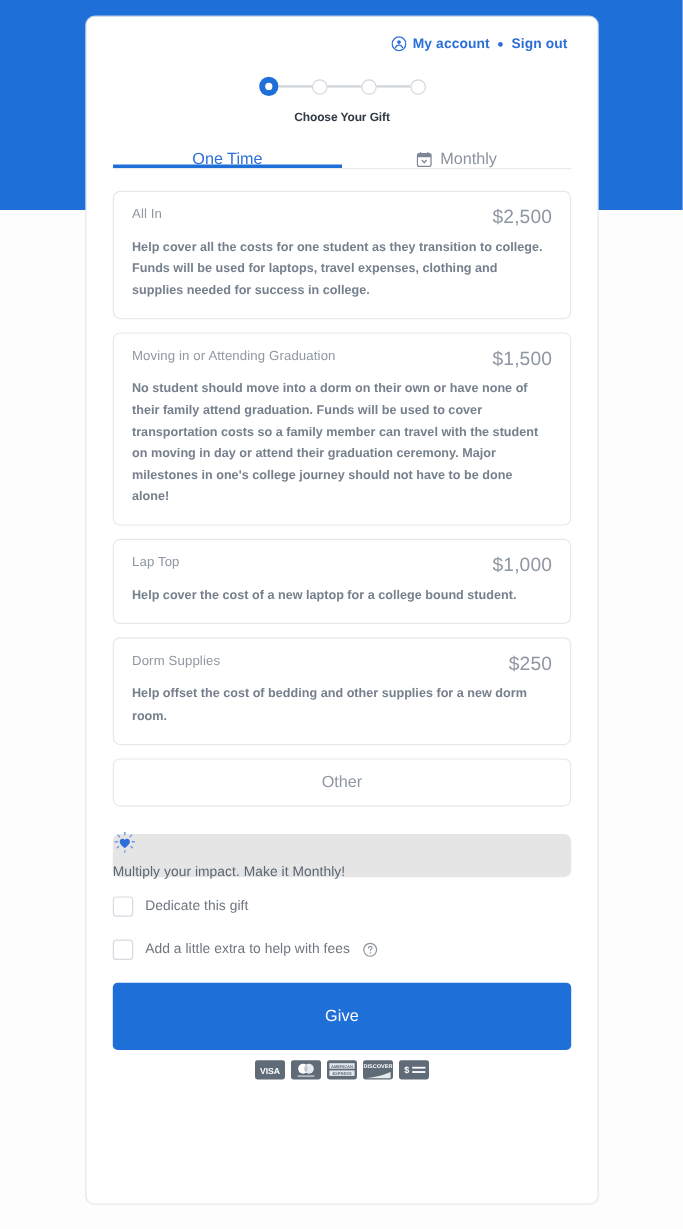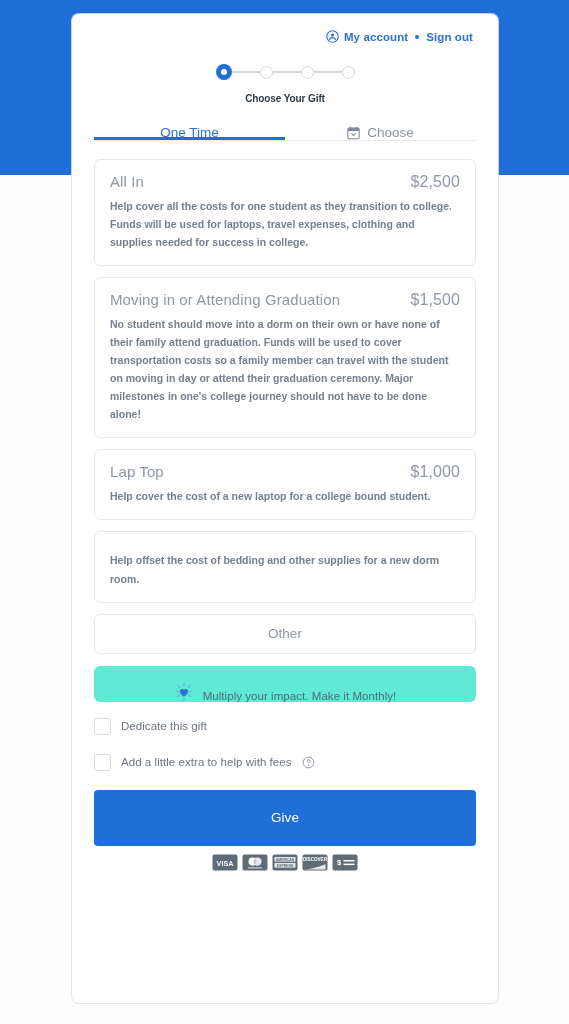--- a/index.html
+++ b/index.html
@@ -136,21 +136,21 @@
     cursor: pointer;
     background: #fff;
   }
   .gift-head {
     display: flex;
     justify-content: space-between;
     align-items: flex-start;
     gap: 10px;
   }
   .gift-name {
-    font-size: 15px;
+    font-size: 11px;
     color: #8e97a2;
     letter-spacing: 0.1px;
     line-height: 1.2;
   }
   .gift-amount {
     font-size: 16px;
     color: #8e97a2;
     white-space: nowrap;
     letter-spacing: 0.1px;
   }
@@ -165,32 +165,33 @@
   .other-btn {
     border: 1px solid #e6e8ec;
     border-radius: 6px;
     height: 38px;
     display: flex;
     align-items: center;
     justify-content: center;
     font-size: 13.5px;
     color: #8e97a2;
     cursor: pointer;
-    margin-bottom: 12px;
+    margin-bottom: 23px;
     background: #fff;
   }
   .upsell {
-    background: #5eead4;
+    background: #e5e5e5;
     border-radius: 6px;
     height: 36px;
     display: flex;
-    align-items: flex-end;
+    align-items: flex-start;
     justify-content: center;
     gap: 9px;
     cursor: pointer;
+    flex-direction: column;
   }
   .upsell-text {
     font-size: 11.5px;
     color: #5c6672;
     letter-spacing: 0.05px;
   }
   .heart-icon { width: 20px; height: 20px; display: block; }
   
   .checks { padding: 16px 22px 0 22px; }
   .check-row {
@@ -278,21 +279,21 @@
     <div class="tab">
       <span>
         <svg class="cal-icon" viewBox="0 0 16 17">
           <rect x="1" y="2.5" width="14" height="13" rx="1.6" fill="none" stroke="#7c8696" stroke-width="1.3"></rect>
           <rect x="1" y="2.5" width="14" height="3.6" rx="1.6" fill="#7c8696"></rect>
           <rect x="3.6" y="0.8" width="1.4" height="3" rx="0.6" fill="#7c8696"></rect>
           <rect x="11" y="0.8" width="1.4" height="3" rx="0.6" fill="#7c8696"></rect>
           <path d="M5.6 9l2.4 2.6L10.4 9" fill="none" stroke="#7c8696" stroke-width="1.4"></path>
         </svg>
       </span>
-      <span>Choose</span>
+      <span>Monthly</span>
     </div>
   </div>
 
   <div class="gift-list">
 
     <div class="gift-card">
       <div class="gift-head">
         <div class="gift-name">All In</div>
         <div class="gift-amount">$2,500</div>
       </div>
@@ -310,20 +311,24 @@
     <div class="gift-card">
       <div class="gift-head">
         <div class="gift-name">Lap Top</div>
         <div class="gift-amount">$1,000</div>
       </div>
       <div class="gift-desc">Help cover the cost of a new laptop for a college bound student.</div>
     </div>
 
 
     <div class="gift-card">
+      <div class="gift-head">
+        <div class="gift-name">Dorm Supplies</div>
+        <div class="gift-amount">$250</div>
+      </div>
       <div class="gift-desc">Help offset the cost of bedding and other supplies for a new dorm room.</div>
     </div>
 
     <div class="other-btn">
       <span>Other</span>
     </div>
 
     <div class="upsell">
       <span>
         <svg class="heart-icon" viewBox="0 0 22 22">

